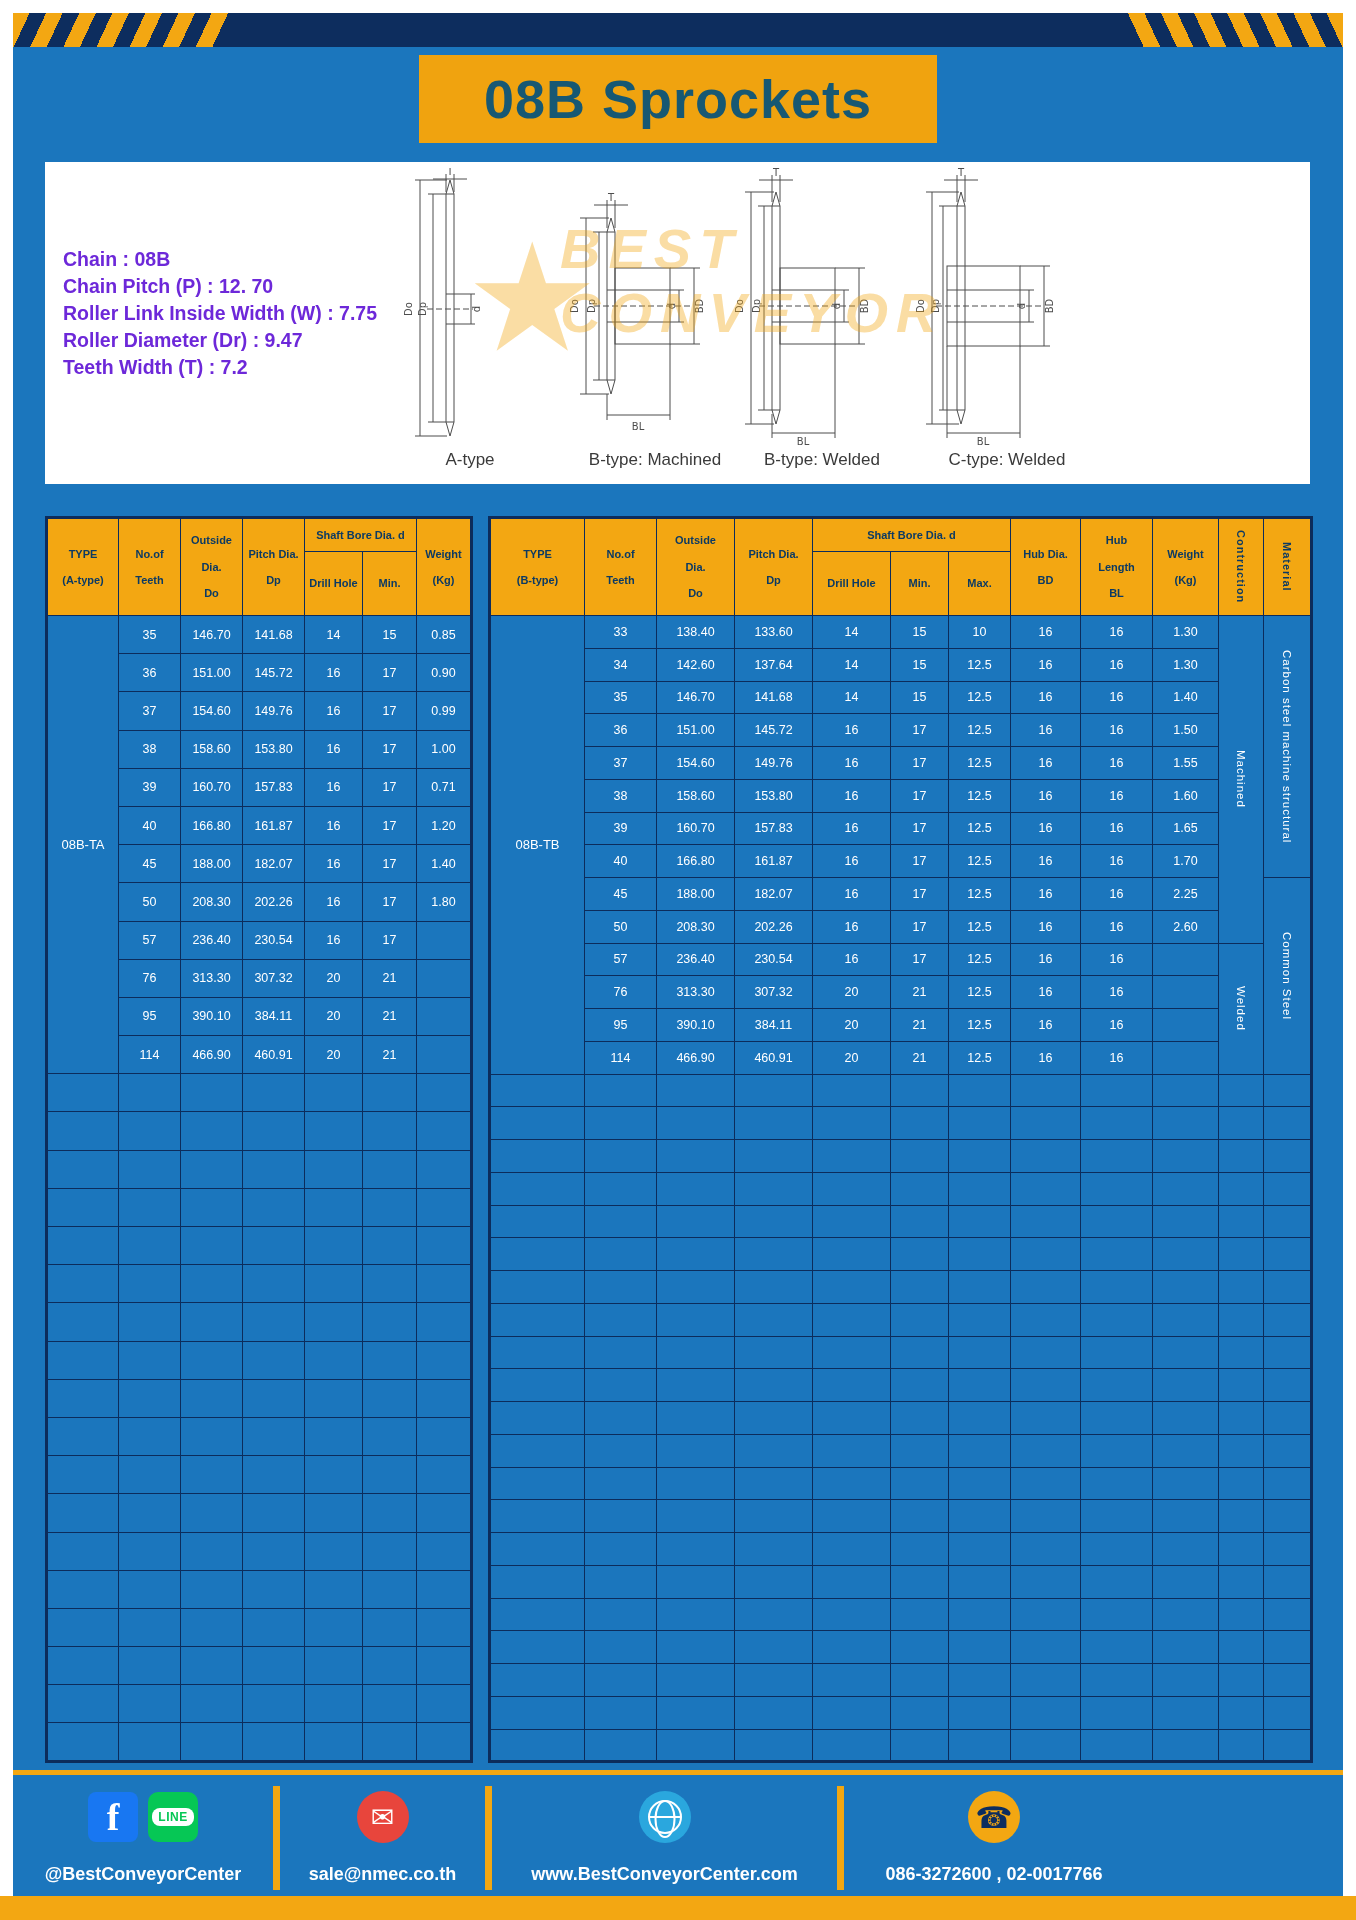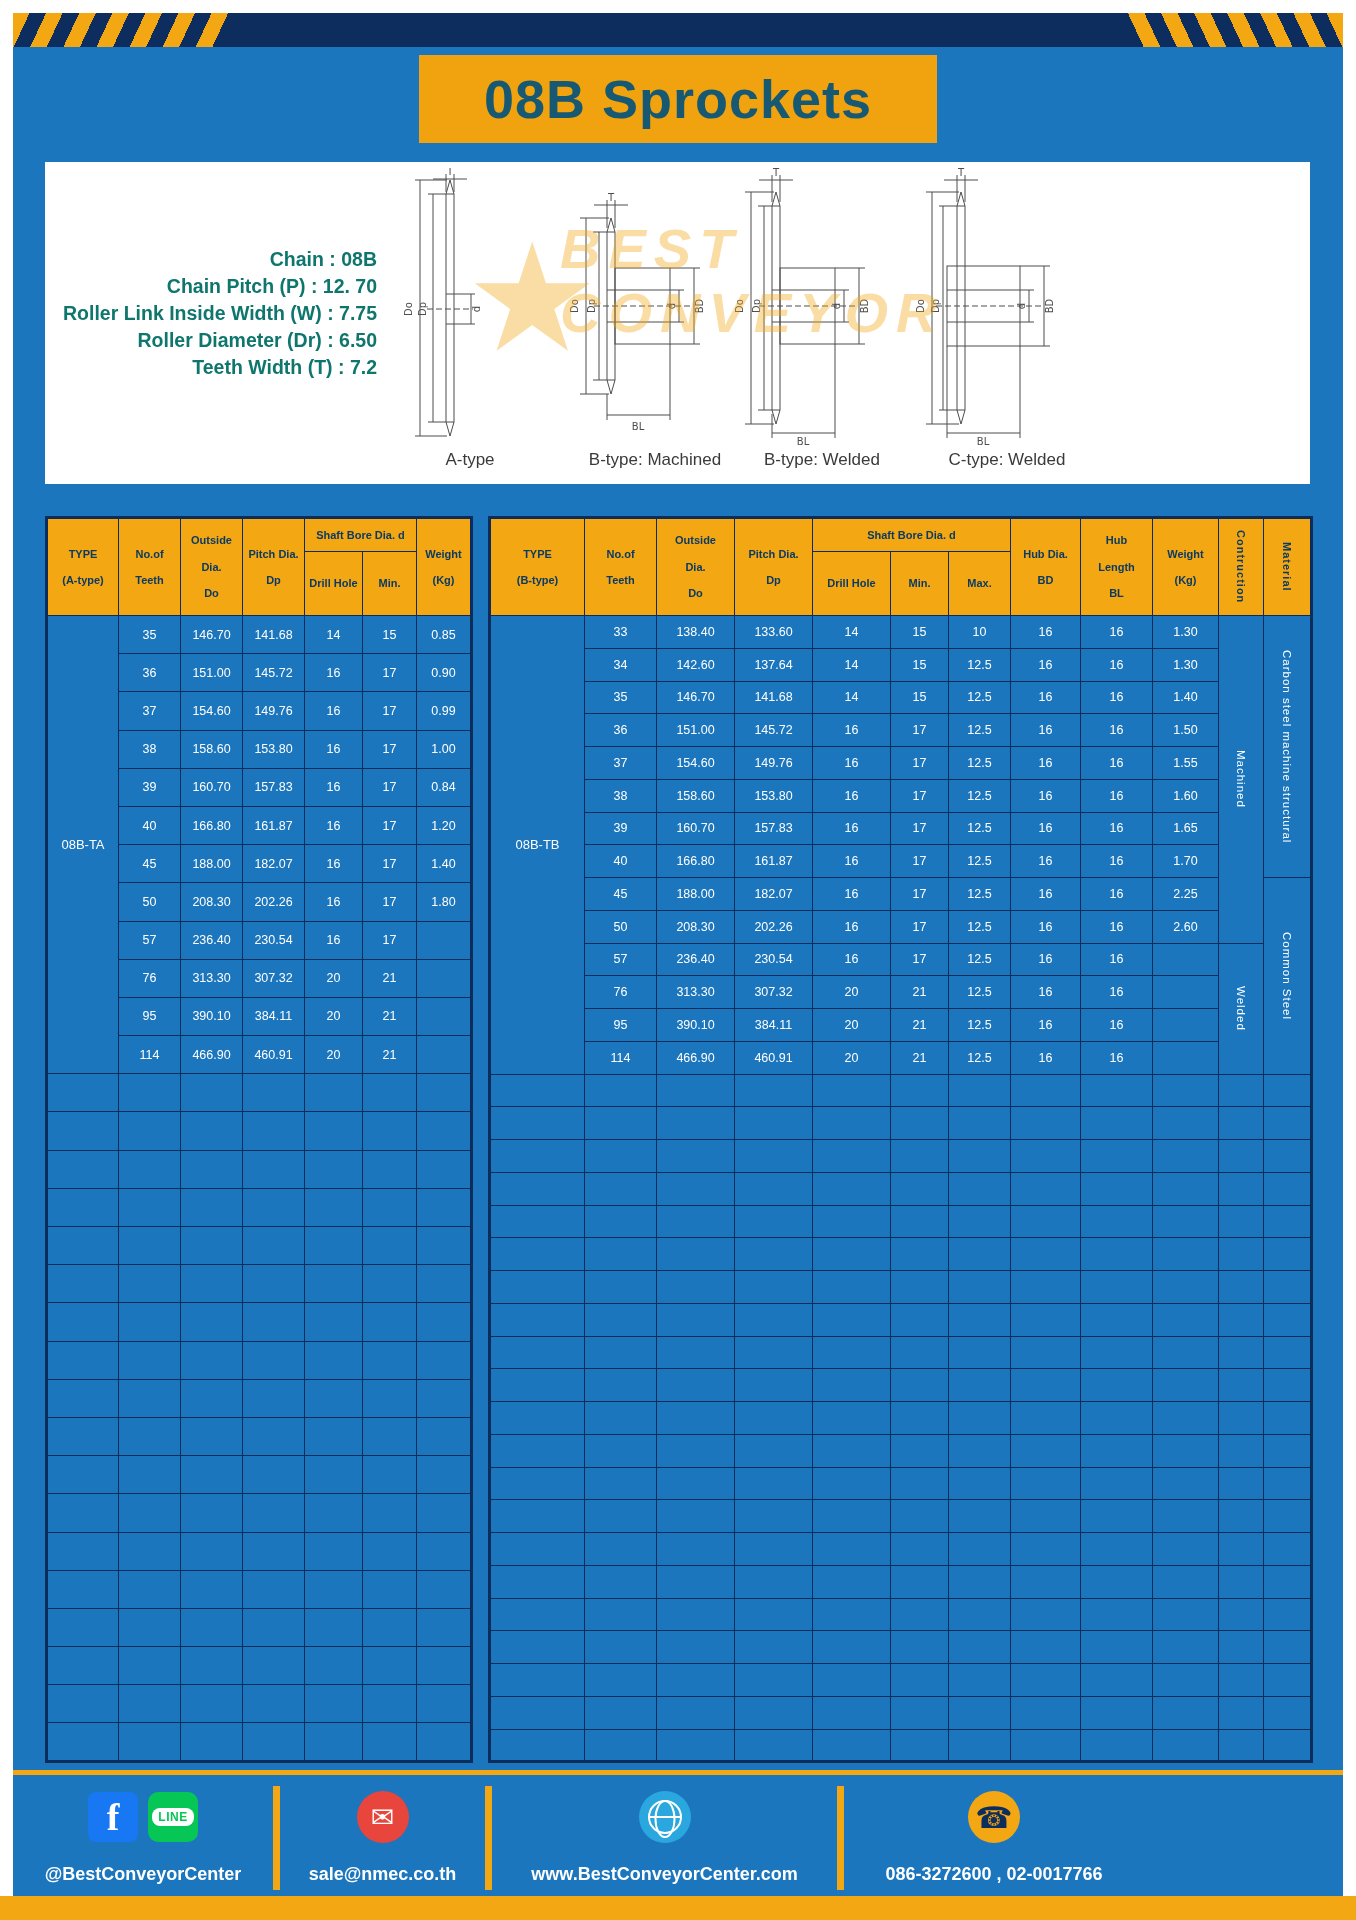--- a/index.html
+++ b/index.html
@@ -17,21 +17,21 @@
   .hazard.right { right:0; transform:scaleX(-1); }
 
   
   .title-box { position:absolute; top:42px; left:50%; transform:translateX(-50%);
     width:518px; height:88px; background:#f0a30f; display:flex; align-items:center; justify-content:center; }
   .title { font-size:54px; font-weight:bold; color:#175873; letter-spacing:1px; }
 
   
   .panel { position:absolute; left:32px; top:149px; width:1265px; height:322px; background:#ffffff; }
   .specs { position:absolute; left:18px; top:84px; font-size:19.5px; font-weight:bold;
-    color:#0f766e; line-height:27px; white-space:nowrap;text-align:right; }
+    color:#6d28d9; line-height:27px; white-space:nowrap; }
 
   .drawing { position:absolute; top:6px; display:flex; flex-direction:column; align-items:center; z-index:1; }
   .d-a  { left:330px; width:150px; }
   .d-b1 { left:505px; width:170px; }
   .d-b2 { left:672px; width:170px; }
   .d-c  { left:857px; width:170px; }
   .caption { font-size:17px; color:#3a3a3a; margin-top:2px; white-space:nowrap;margin-left:40px; }
 
   svg line, svg path, svg rect { stroke:#4d4d4d; stroke-width:1; fill:none; }
   svg .cl { stroke-dasharray:6 3; }
@@ -105,21 +105,21 @@
   <div class="title-box">
     <div class="title">08B Sprockets</div>
   </div>
 
   <div class="panel">
 
     <div class="specs">
       <div class="spec-line">Chain : 08B</div>
       <div class="spec-line">Chain Pitch (P) : 12. 70</div>
       <div class="spec-line">Roller Link Inside Width (W) : 7.75</div>
-      <div class="spec-line">Roller Diameter (Dr) : 6.50</div>
+      <div class="spec-line">Roller Diameter (Dr) : 9.47</div>
       <div class="spec-line">Teeth Width (T) : 7.2</div>
     </div>
 
     <div class="watermark">
       <div class="wm-star">★</div>
       <div class="wm-text">
         <div>BEST</div>
         <div>CONVEYOR</div>
       </div>
     </div>
@@ -328,21 +328,21 @@
             <td>16</td>
             <td>17</td>
             <td>1.00</td>
           </tr>
           <tr>
             <td>39</td>
             <td>160.70</td>
             <td>157.83</td>
             <td>16</td>
             <td>17</td>
-            <td>0.84</td>
+            <td>0.71</td>
           </tr>
           <tr>
             <td>40</td>
             <td>166.80</td>
             <td>161.87</td>
             <td>16</td>
             <td>17</td>
             <td>1.20</td>
           </tr>
           <tr>

